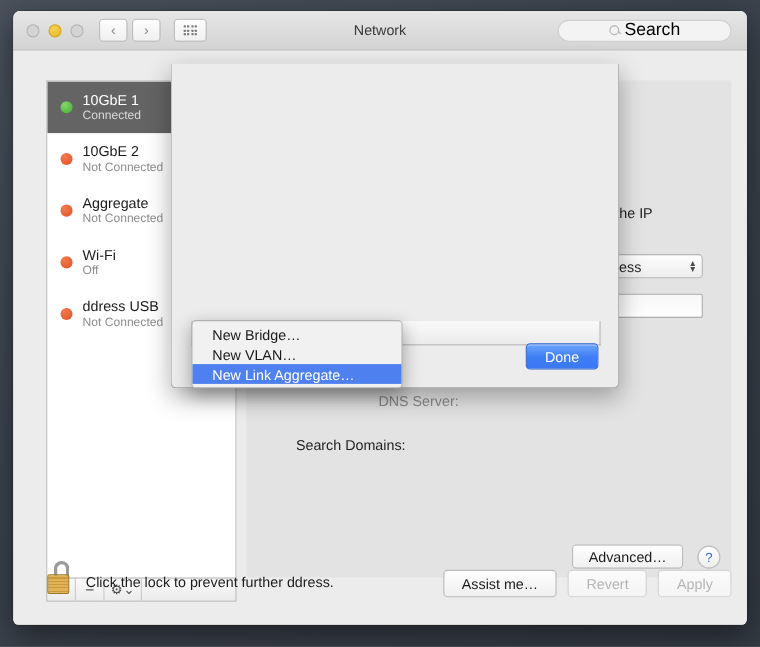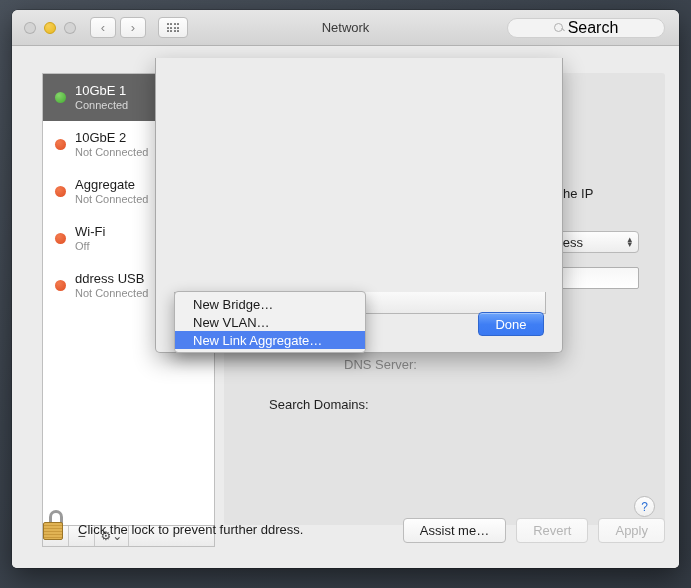--- a/index.html
+++ b/index.html
@@ -497,20 +497,21 @@
           <span>▾</span>
         </span>
       </div>
 
       <div class="dfield" style="left:310px; top:194px; width:105px;"></div>
 
       <div class="dlabel muted" style="left:120px; top:284px;">DNS Server:</div>
 
       <div class="dlabel" style="left:45px; top:324px;">Search Domains:</div>
 
+      <div class="advbtn">Advanced…</div>
       <div class="helpbtn">?</div>
     </div>
 
     <div class="bottombar">
       <div class="lock">
         <div class="shackle"></div>
         <div class="bodyb"></div>
       </div>
       <div class="locktext">Click the lock to prevent further ddress.</div>
       <div class="btnrow">

